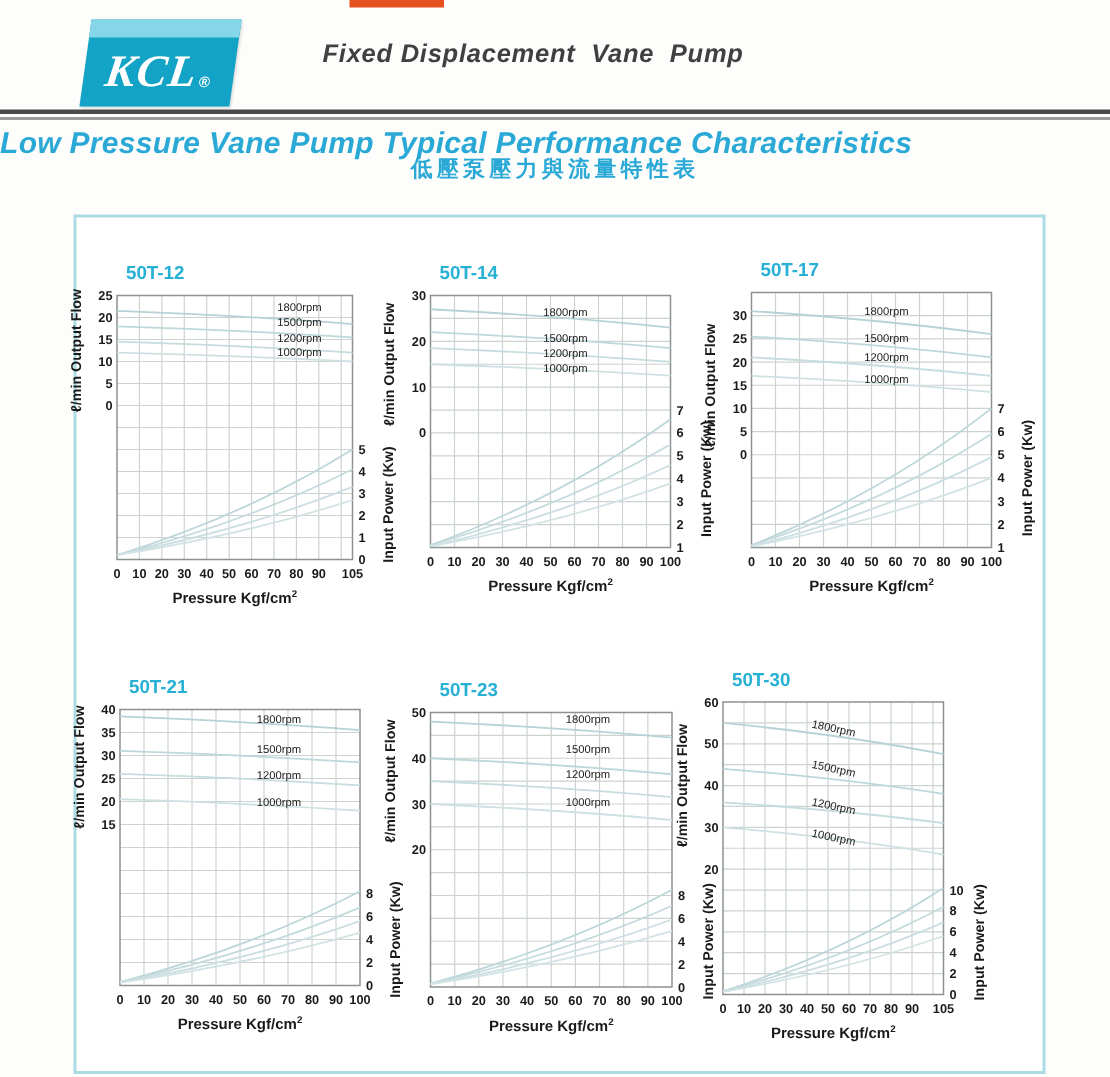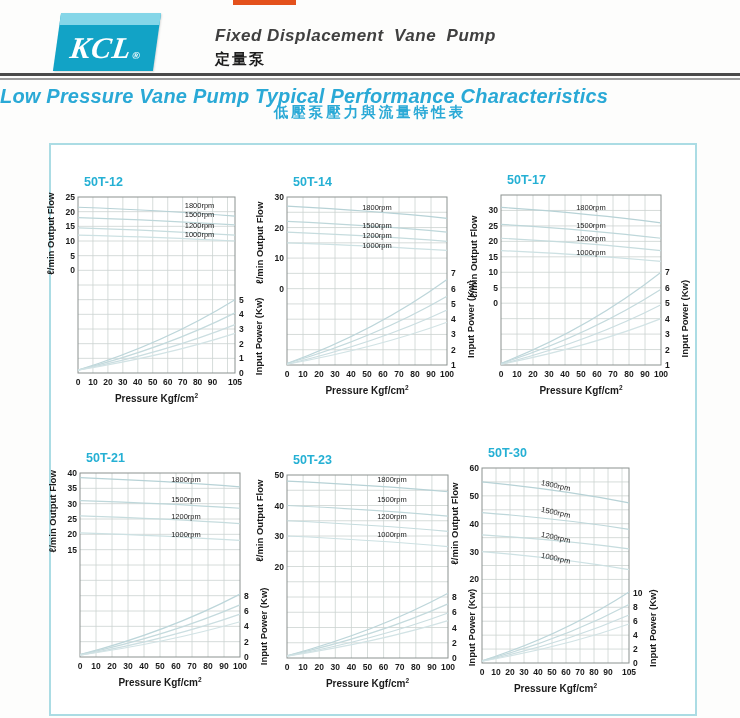--- a/index.html
+++ b/index.html
@@ -41,21 +41,20 @@
 <div class="abs" id="logo" style="background: rgb(18, 163, 198);">
   <div class="logo-top" style="background: rgb(133, 214, 232);"></div>
   <div class="logo-body">
     <span>KCL</span>
     <span class="reg">®</span>
   </div>
 </div>
 
 <div class="abs" id="header-text">
   <div id="title-en">Fixed Displacement  Vane  Pump</div>
-  <div id="title-zh">定量泵</div>
 </div>
 
 <div class="abs" id="rule-dark"></div>
 <div class="abs" id="rule-light"></div>
 
 <div class="abs" id="subtitle-en" style="color: rgb(42, 169, 214);">Low Pressure Vane Pump Typical Performance Characteristics</div>
 <div class="abs" id="subtitle-zh" style="color: rgb(42, 169, 214); text-align: center;">低壓泵壓力與流量特性表</div>
 
 <div class="abs" id="panel" style="border-color: rgb(171, 220, 228);"></div>
 

